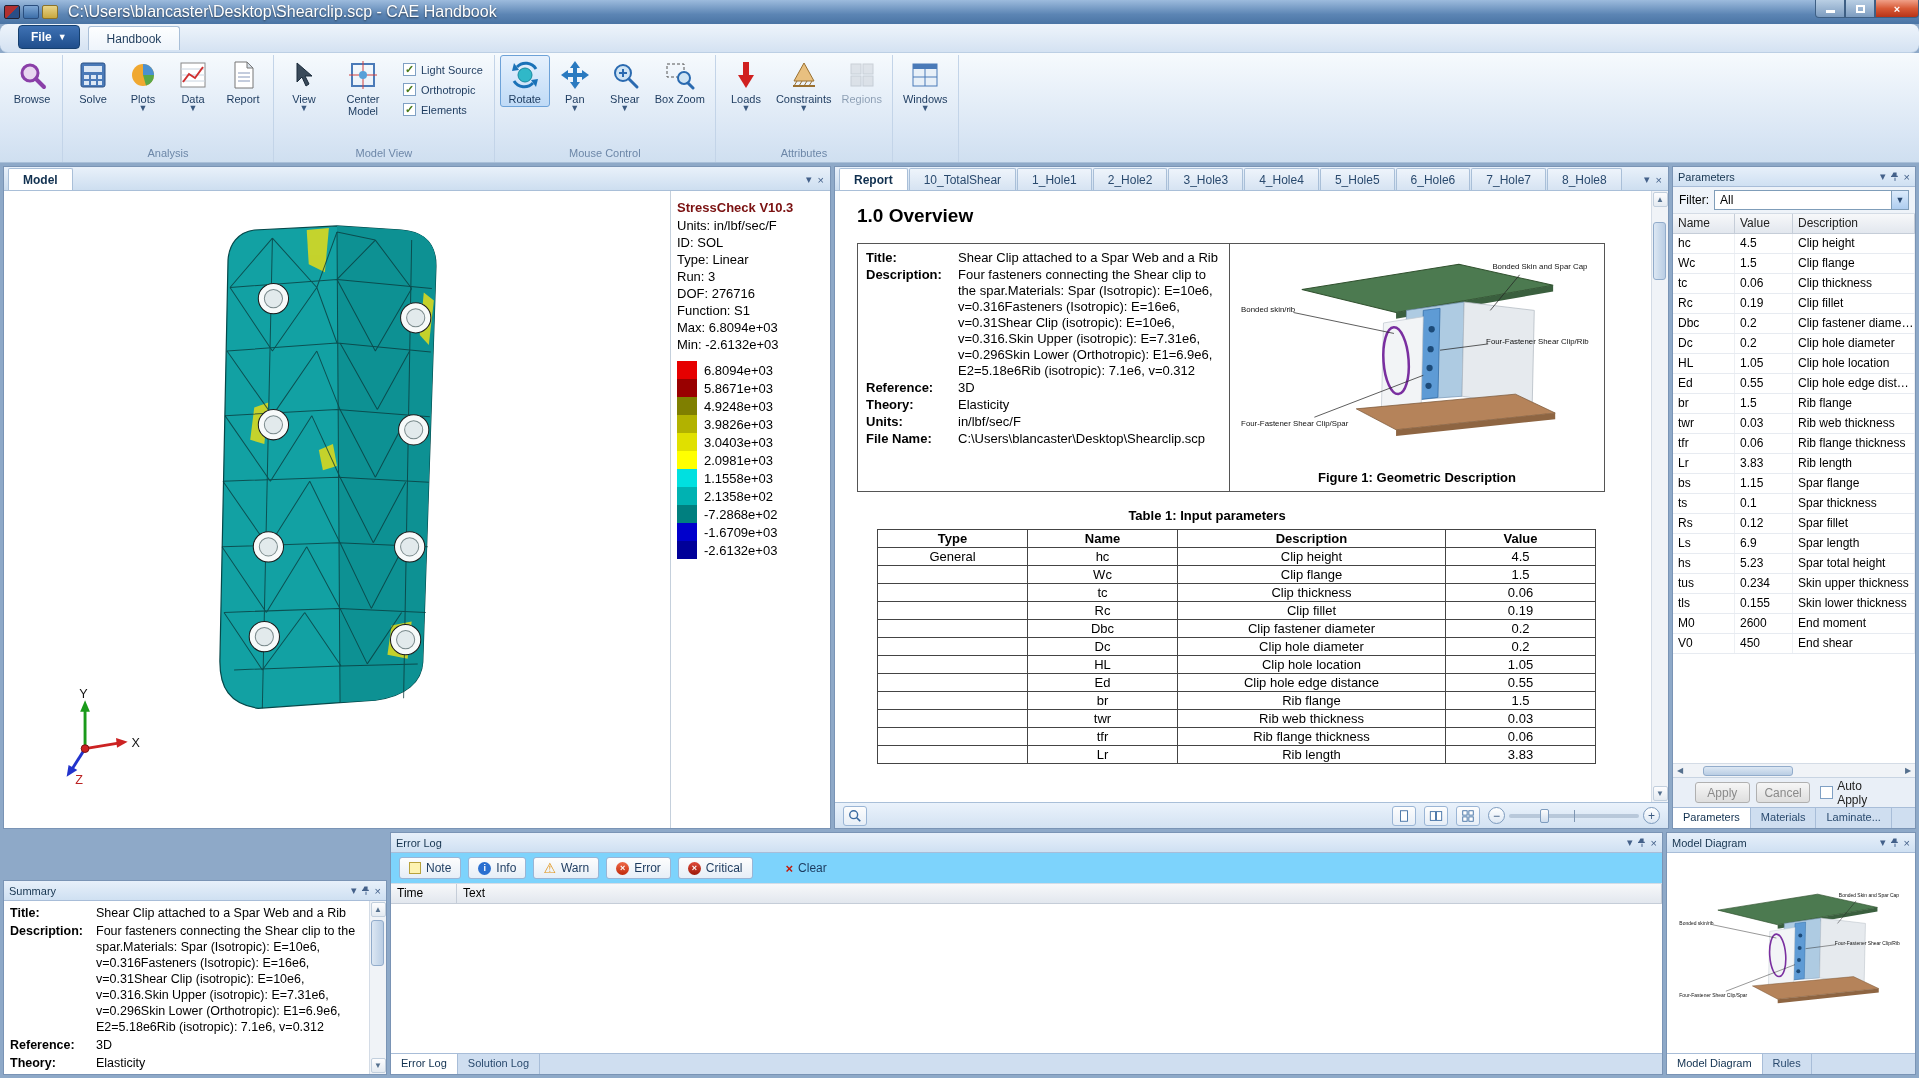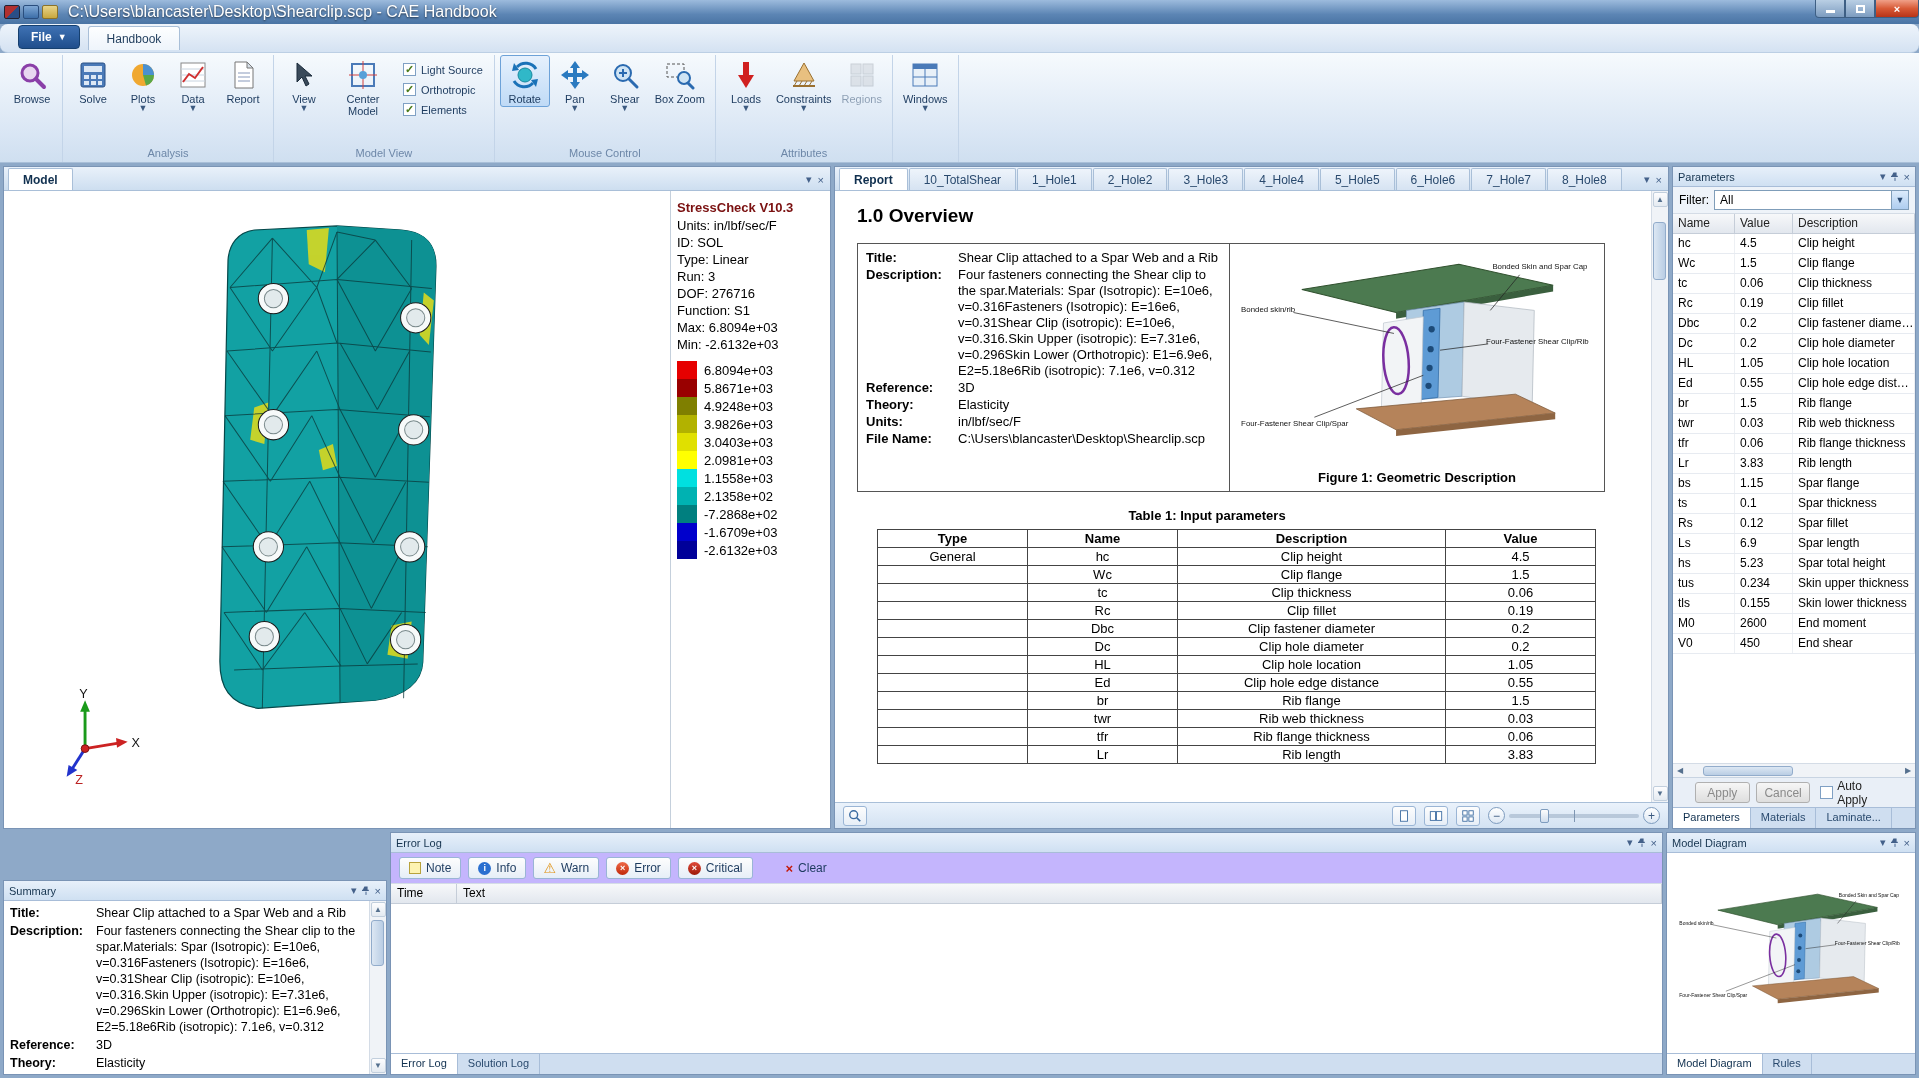--- a/index.html
+++ b/index.html
@@ -180,21 +180,21 @@
   .summary-panel { width:384px; flex:none;margin-top:48px; }
   .summary-body { flex:1; position:relative; overflow:hidden; padding:4px 20px 0 6px;
     font-size:12.5px; line-height:16px; }
   .sum-row { display:flex; margin-bottom:2px; }
   .sum-label { width:86px; font-weight:bold; flex:none; }
   .sum-value { flex:1; }
 
   
   .errorlog-panel { flex:1; }
   .log-toolbar { height:31px; display:flex; align-items:center; gap:7px; padding:0 8px;
-    background:#c4b5fd; border-bottom:1px solid #d4dce6; flex:none; }
+    background:#7dd3fc; border-bottom:1px solid #d4dce6; flex:none; }
   .log-btn { height:22px; display:flex; align-items:center; gap:5px; padding:0 9px;
     border:1px solid #9ab5d5; border-radius:3px; background:linear-gradient(#fdfdfd,#e6eef7);
     font-size:12px; color:#1c3a5e; }
   .log-btn.flat { border-color:transparent; background:transparent; margin-left:16px; }
   .ic-note { width:12px; height:12px; background:#fdf3b2; border:1px solid #b8a23c; }
   .ic-circle { width:13px; height:13px; border-radius:50%; color:#fff; font-size:9px; font-weight:bold;
     display:flex; align-items:center; justify-content:center; }
   .ic-info { background:#2a6fd0; }
   .ic-warn { color:#e09010; font-size:14px; line-height:13px; }
   .ic-error { background:linear-gradient(#f06a4a,#c02808); }

